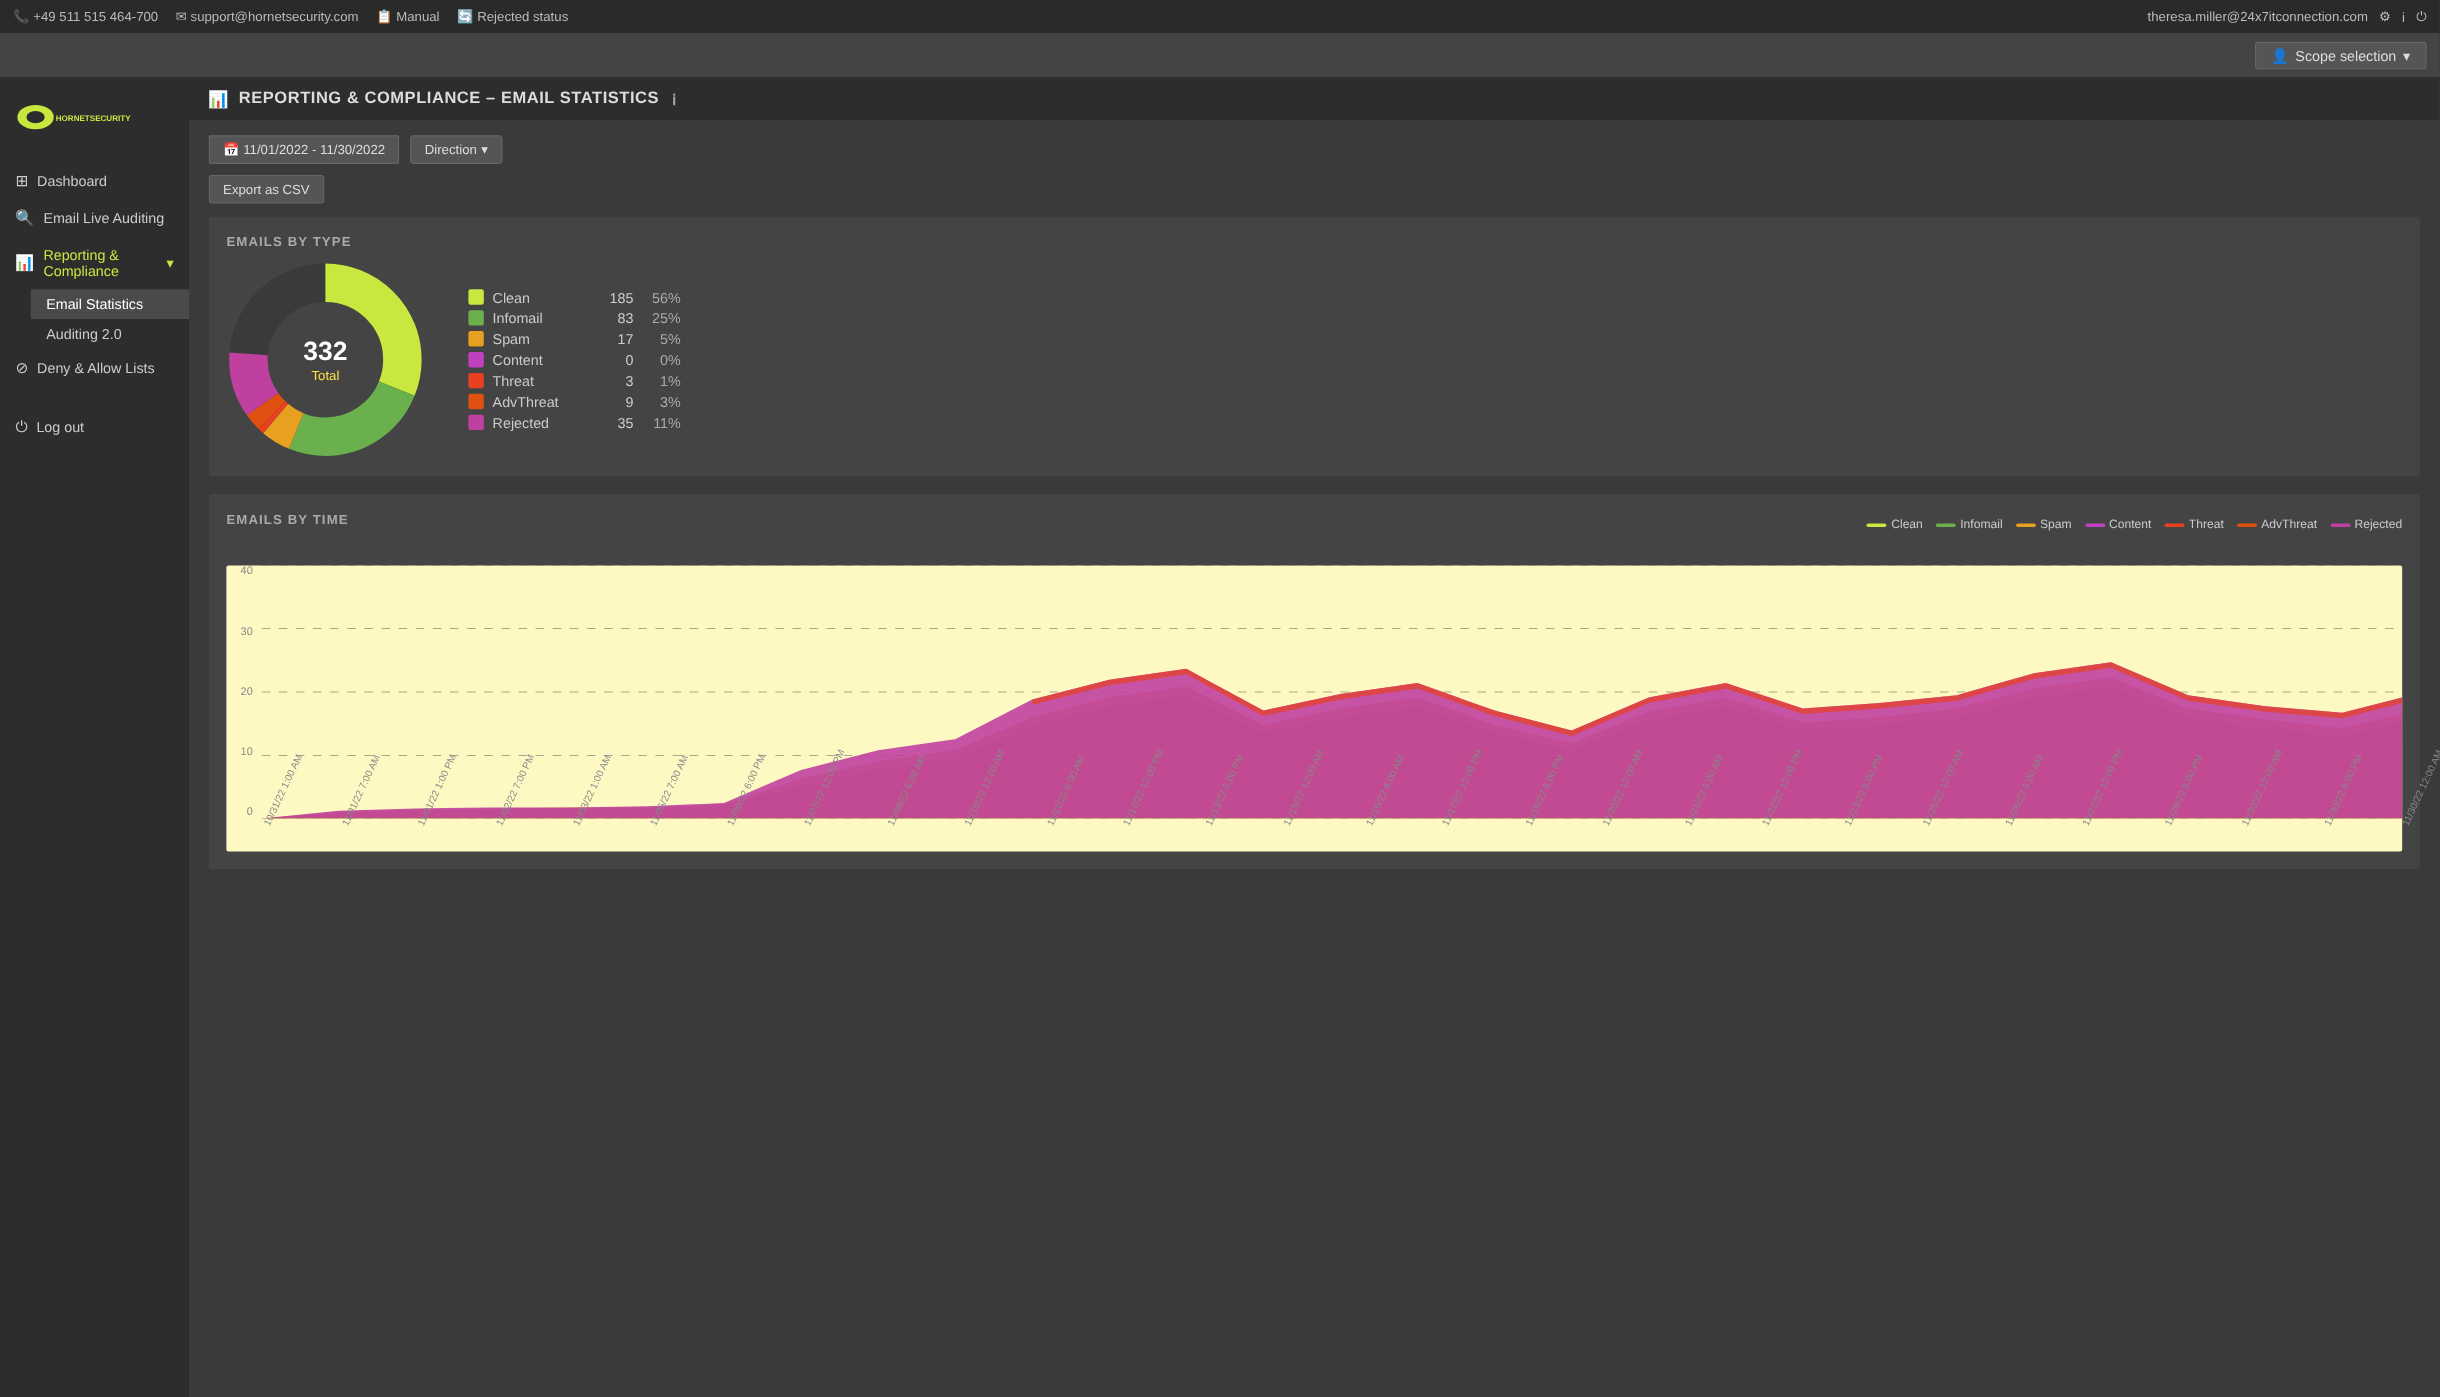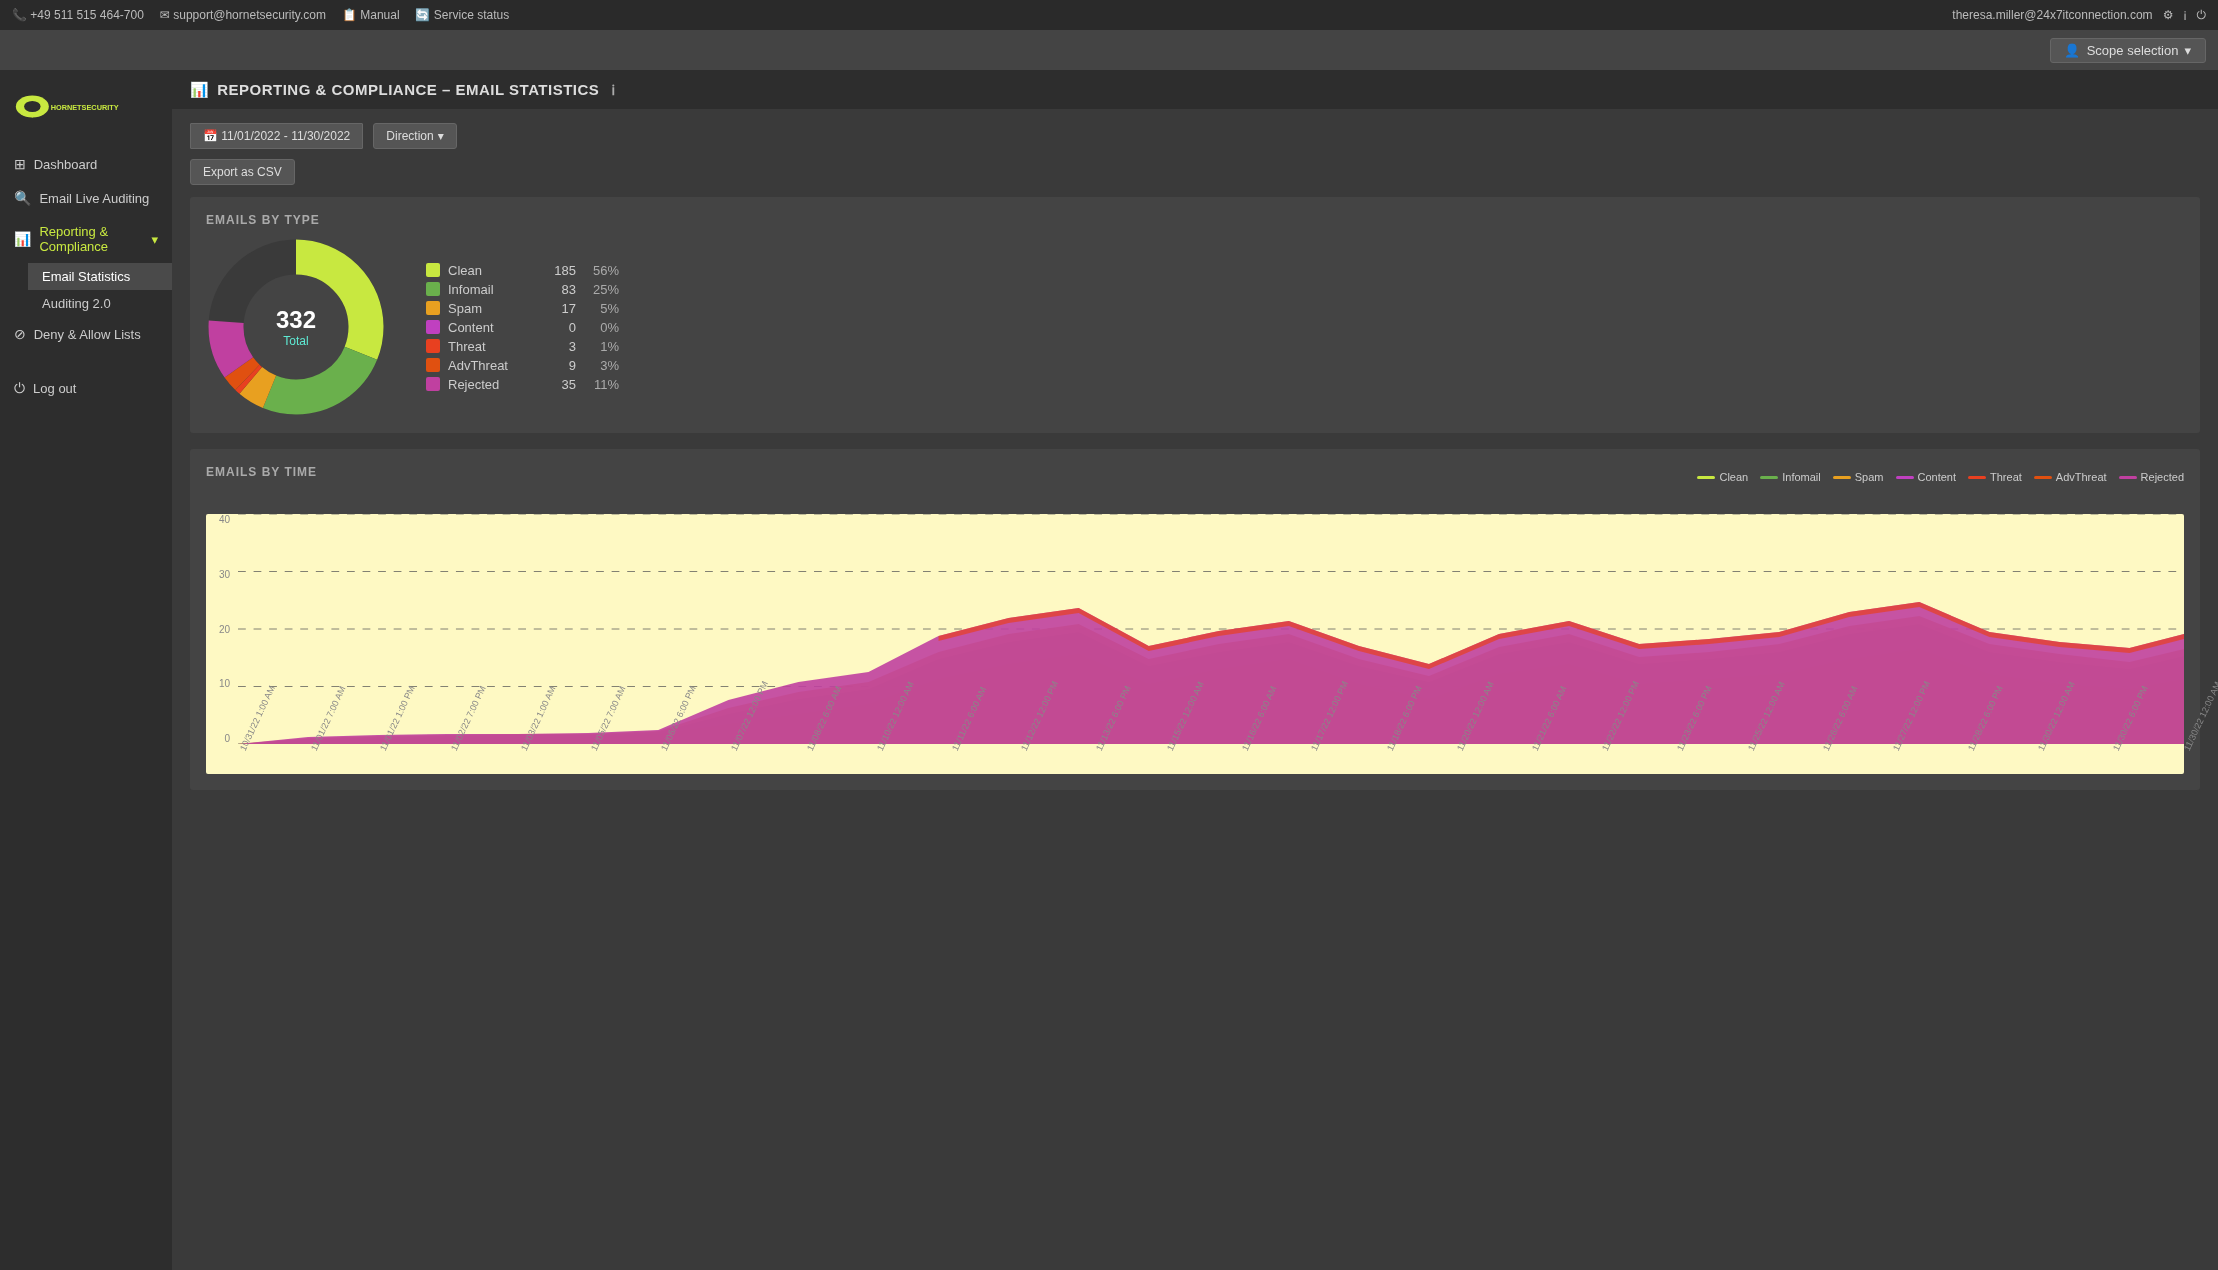--- a/index.html
+++ b/index.html
@@ -158,21 +158,21 @@
     
     .emails-by-type { display: flex; align-items: center; gap: 40px; }
     .donut-container { position: relative; width: 180px; height: 180px; flex-shrink: 0; }
     .donut-center {
       position: absolute;
       top: 50%; left: 50%;
       transform: translate(-50%, -50%);
       text-align: center;
     }
     .donut-center .total-num { font-size: 24px; font-weight: bold; color: #fff; }
-    .donut-center .total-label { font-size: 12px; color: #5eead4; }
+    .donut-center .total-label { font-size: 12px; color: #fde047; }
 
     
     .legend { display: flex; flex-direction: column; gap: 4px; }
     .legend-item { display: flex; align-items: center; gap: 8px; font-size: 13px; color: #ccc; }
     .legend-dot { width: 14px; height: 14px; border-radius: 2px; flex-shrink: 0; }
     .legend-name { width: 80px; }
     .legend-count { width: 40px; text-align: right; }
     .legend-pct { width: 35px; text-align: right; color: #aaa; }
 
     
@@ -236,21 +236,21 @@
     }
   </style>
 </head>
 <body>
 
 <div class="topbar">
   <div class="topbar-left">
     <span>📞 <span>+49 511 515 464-700</span></span>
     <span>✉ <span>support@hornetsecurity.com</span></span>
     <span style="cursor:pointer">📋 <span>Manual</span></span>
-    <span style="cursor:pointer">🔄 <span>Service status</span></span>
+    <span style="cursor:pointer">🔄 <span>Rejected status</span></span>
   </div>
   <div class="topbar-right">
     <span>theresa.miller@24x7itconnection.com</span>
     <span style="cursor:pointer">⚙</span>
     <span style="cursor:pointer">ℹ</span>
     <span style="cursor:pointer">⏻</span>
   </div>
 </div>
 
 <div class="scopebar">

